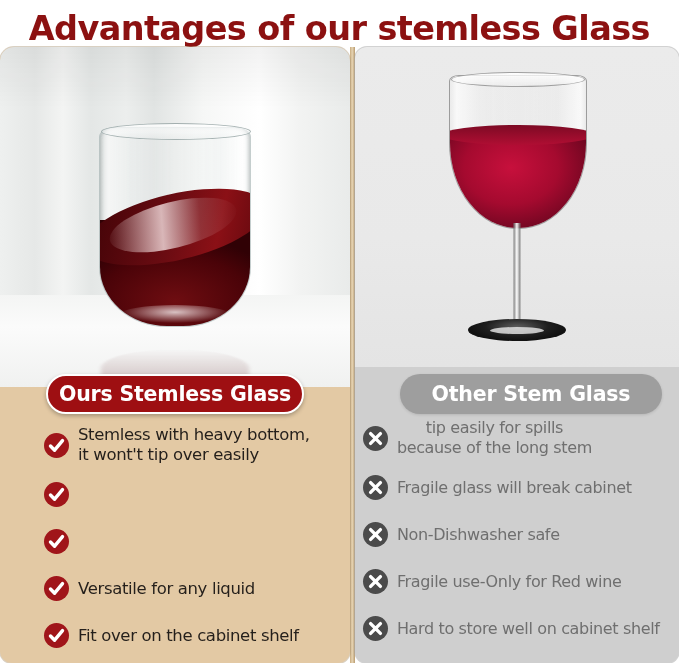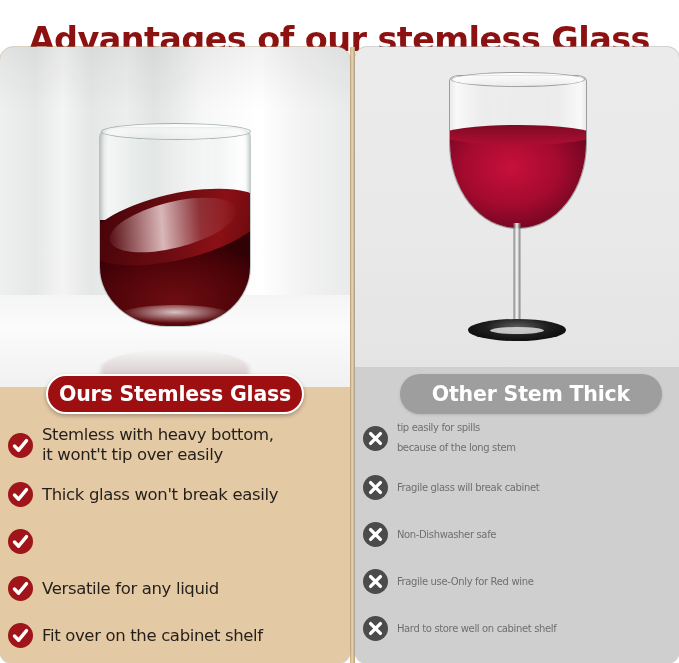--- a/index.html
+++ b/index.html
@@ -11,21 +11,21 @@
     width: 679px;
     height: 663px;
     font-family: "Liberation Sans", sans-serif;
     overflow: hidden;
     position: relative;
   }
 
   
   .title-bar {
     position: absolute;
-    top: 16px;
+    top: 5px;
     left: 0;
     width: 679px;
     height: 46px;
     display: flex;
     align-items: center;
     justify-content: center;
   }
   .title-text {
     font-family: "DejaVu Sans", sans-serif;
     font-weight: bold;
@@ -311,21 +311,21 @@
   }
   .list.left-list { top: 372px; }
   .list.right-list { top: 365px; }
 
   .list-item {
     display: flex;
     align-items: center;
     padding: 0 6px 0 8px;
     box-sizing: border-box;
   }
-  .left-list .list-item { height: 47px; }
+  .left-list .list-item { height: 47px; margin-left: 36px; }
   .left-list .list-item.two-line { height: 52px; }
   .right-list .list-item { height: 47px; }
   .right-list .list-item.two-line { height: 52px; }
 
   .mark {
     flex: 0 0 auto;
     width: 25px;
     height: 25px;
     border-radius: 50%;
     margin-right: 9px;
@@ -337,21 +337,21 @@
 
   .item-text {
     font-family: "DejaVu Sans", sans-serif;
     font-size: 16.5px;
     line-height: 20px;
     letter-spacing: -0.35px;
     white-space: pre-line;
   }
   .left-list .item-text { color: #241f1b; }
   .right-list .item-text { color: #6f6f6f; }
-  .right-list .item-text { font-size: 10px; }
+  .right-list .item-text { font-size: 16px; text-align: center; }
 </style>
 </head>
 <body>
 
 <div class="title-bar">
   <div class="title-text">Advantages of our stemless Glass</div>
 </div>
 
 <div class="board">
 
@@ -385,21 +385,20 @@
         <span class="item-text">Stemless with heavy bottom,
 it wont't tip over easily</span>
       </li>
 
       <li class="list-item">
         <span class="mark check">
           <svg viewBox="0 0 25 25" width="25" height="25">
               <path d="M6.5 13 L10.6 17.2 L18.5 7.6" fill="none" stroke="#fff" stroke-width="3.4" stroke-linecap="round" stroke-linejoin="round"></path>
             </svg>
         </span>
-        <span class="item-text">Thick glass won't break easily</span>
       </li>
 
       <li class="list-item">
         <span class="mark check">
           <svg viewBox="0 0 25 25" width="25" height="25">
               <path d="M6.5 13 L10.6 17.2 L18.5 7.6" fill="none" stroke="#fff" stroke-width="3.4" stroke-linecap="round" stroke-linejoin="round"></path>
             </svg>
         </span>
       </li>
 
@@ -434,21 +433,21 @@
           <div class="bowl-wine"></div>
         </div>
         <div class="bowl-rim"></div>
         <div class="stem"></div>
         <div class="foot"></div>
         <div class="foot-shine"></div>
       </div>
     </div>
 
     <div class="badge other">
-      <span>Other Stem Thick</span>
+      <span>Other Stem Glass</span>
     </div>
 
     <ul class="list right-list">
 
       <li class="list-item two-line">
         <span class="mark cross">
           <svg viewBox="0 0 25 25" width="25" height="25">
               <path d="M7.6 7.6 L17.4 17.4 M17.4 7.6 L7.6 17.4" fill="none" stroke="#fff" stroke-width="3.4" stroke-linecap="round"></path>
             </svg>
         </span>

